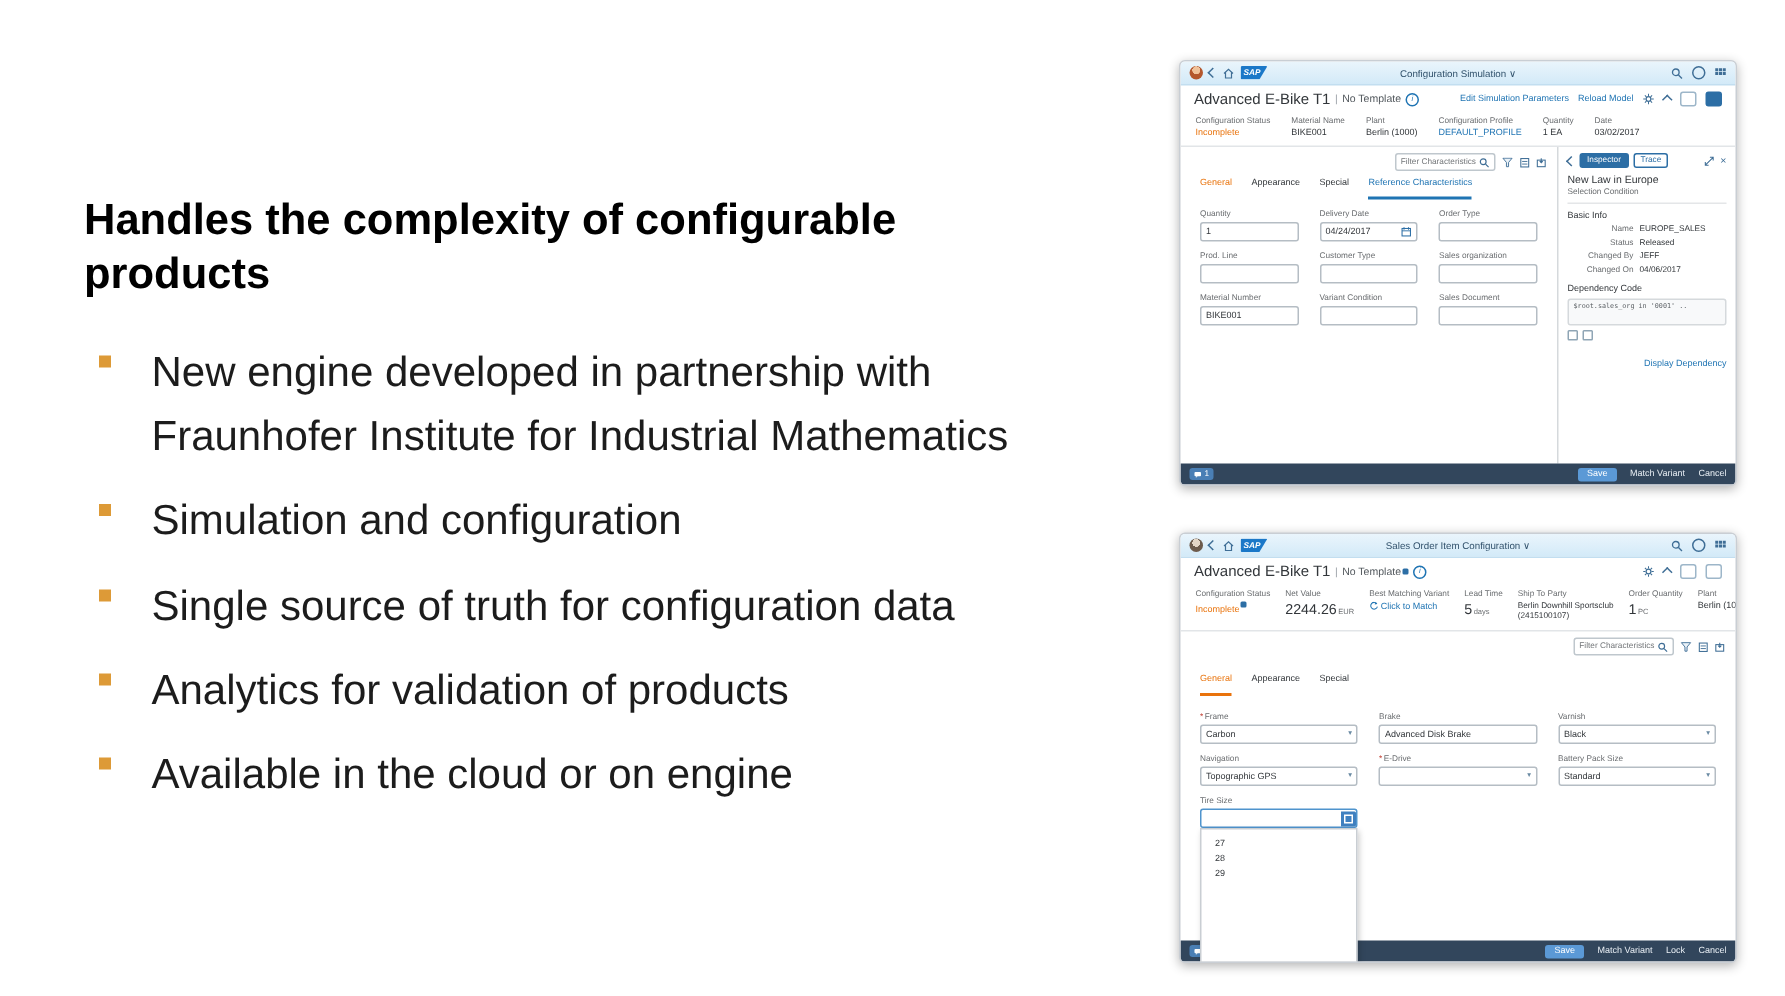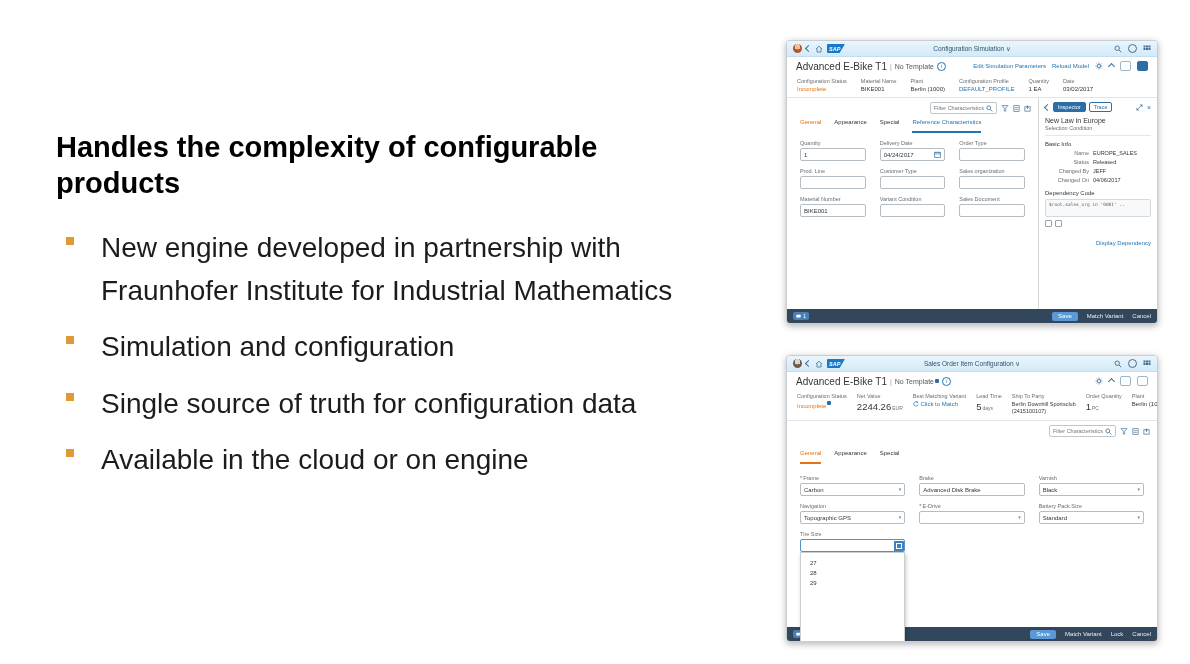--- a/index.html
+++ b/index.html
@@ -113,20 +113,24 @@
       <span class="bullet-sq"></span>
       <span>New engine developed in partnership with Fraunhofer Institute for Industrial Mathematics</span>
       </li>
     <li class="bullet-item">
       <span class="bullet-sq"></span>
       <span>Simulation and configuration</span>
       </li>
     <li class="bullet-item">
       <span class="bullet-sq"></span>
       <span>Single source of truth for configuration data</span>
+      </li>
+    <li class="bullet-item">
+      <span class="bullet-sq"></span>
+      <span>Analytics for validation of products</span>
       </li>
     <li class="bullet-item">
       <span class="bullet-sq"></span>
       <span>Available in the cloud or on engine</span>
       </li>
   </ul>
 </div>
 
 <div class="app" id="shot1">
   <div class="shell">

